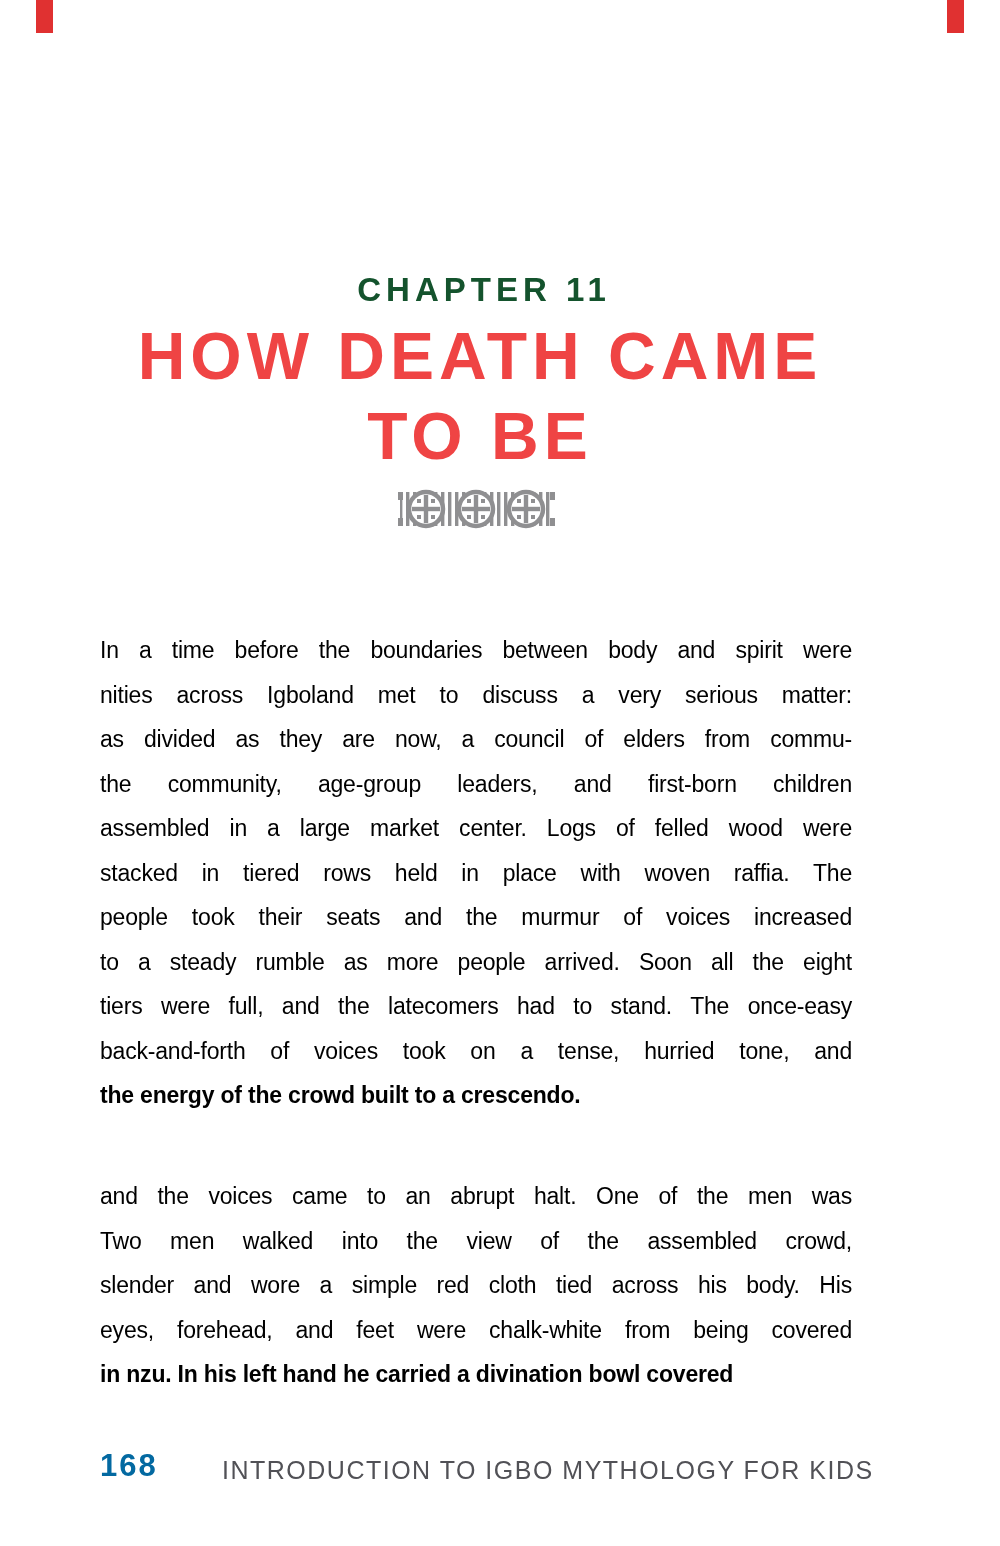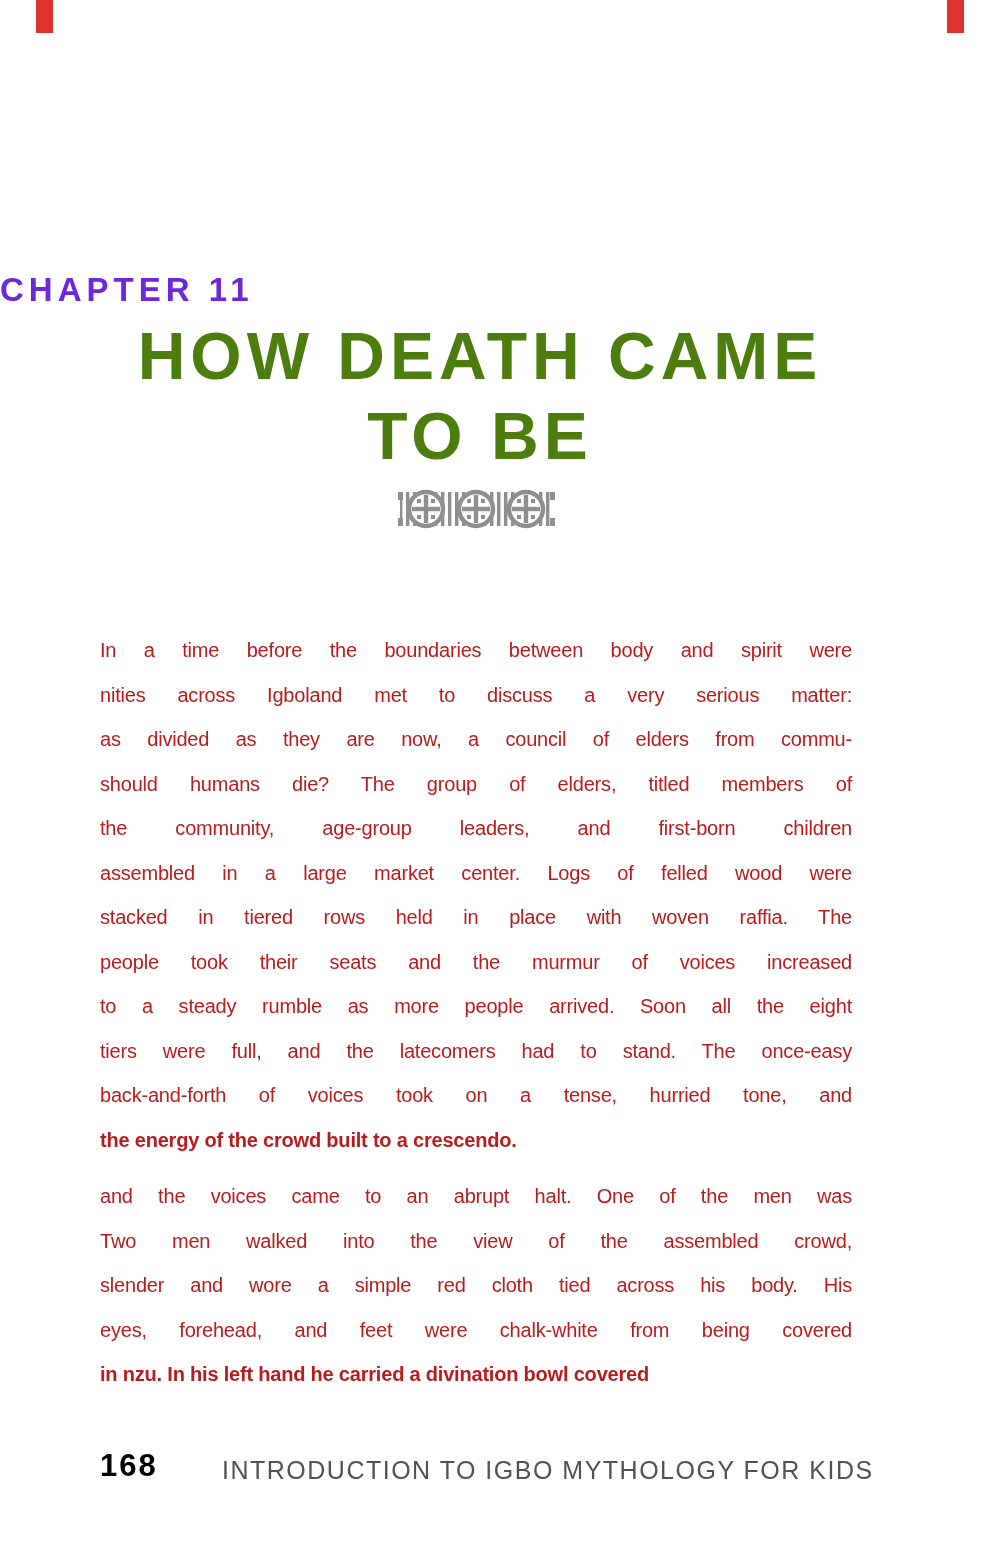--- a/index.html
+++ b/index.html
@@ -17,75 +17,75 @@
     width: 17px;
     height: 33px;
     background: #e03131;
   }
   .red-tab.left  { left: 36px; }
   .red-tab.right { left: 947px; }
 
   .kicker {
     position: absolute;
     top: 271px;
-    left: 0;
+    left: 8px;
     width: 952px;
-    text-align: left;
+    text-align: center;
     font-size: 33px;
     font-weight: 700;
     letter-spacing: 5px;
-    color: #6d28d9;
+    color: #14532d;
   }
   .chapter-title {
     position: absolute;
     top: 316px;
     left: 0;
     width: 960px;
     text-align: center;
     font-size: 66px;
     line-height: 80px;
     font-weight: 700;
     letter-spacing: 5px;
-    color: #4d7c0f;
+    color: #ef4444;
   }
   .ornament-wrap {
     position: absolute;
     top: 488px;
     left: 398px;
     width: 157px;
     height: 42px;
   }
 
   .bodytext {
     position: absolute;
     left: 100px;
     width: 752px;
-    color: #b91c1c;
-    font-size: 20px;
+    color: #000000;
+    font-size: 23px;
     letter-spacing: -0.2px;
   }
   .para1 { top: 628px; }
   .para2 { top: 1174px; }
   .line {
     height: 44.5px;
     line-height: 44.5px;
     text-align: justify;
     text-align-last: justify;
     white-space: normal;
   }
   .line.last { text-align-last: left; font-weight: bold; }
 
   .footer-pagenum {
     position: absolute;
     top: 1448px;
     left: 100px;
     font-size: 31px;
     font-weight: 700;
     letter-spacing: 2px;
-    color: #000000;
+    color: #0369a1;
   }
   .footer-title {
     position: absolute;
     top: 1456px;
     left: 222px;
     font-size: 25px;
     letter-spacing: 1.5px;
     color: #515156;
   }
 </style>
@@ -143,21 +143,20 @@
         <rect x="119" y="27" width="4" height="4" fill="#8f8f91"></rect>
         <rect x="133" y="27" width="4" height="4" fill="#8f8f91"></rect>
       </g>
     </svg>
   </div>
 
   <div class="bodytext para1">
     <div class="line">In a time before the boundaries between body and spirit were</div>
     <div class="line">nities across Igboland met to discuss a very serious matter:</div>
     <div class="line">as divided as they are now, a council of elders from commu-</div>
-    <div class="line">should humans die? The group of elders, titled members of</div>
     <div class="line">the community, age-group leaders, and first-born children</div>
     <div class="line">assembled in a large market center. Logs of felled wood were</div>
     <div class="line">stacked in tiered rows held in place with woven raffia. The</div>
     <div class="line">people took their seats and the murmur of voices increased</div>
     <div class="line">to a steady rumble as more people arrived. Soon all the eight</div>
     <div class="line">tiers were full, and the latecomers had to stand. The once-easy</div>
     <div class="line">back-and-forth of voices took on a tense, hurried tone, and</div>
     <div class="line last">the energy of the crowd built to a crescendo.</div>
   </div>
 

